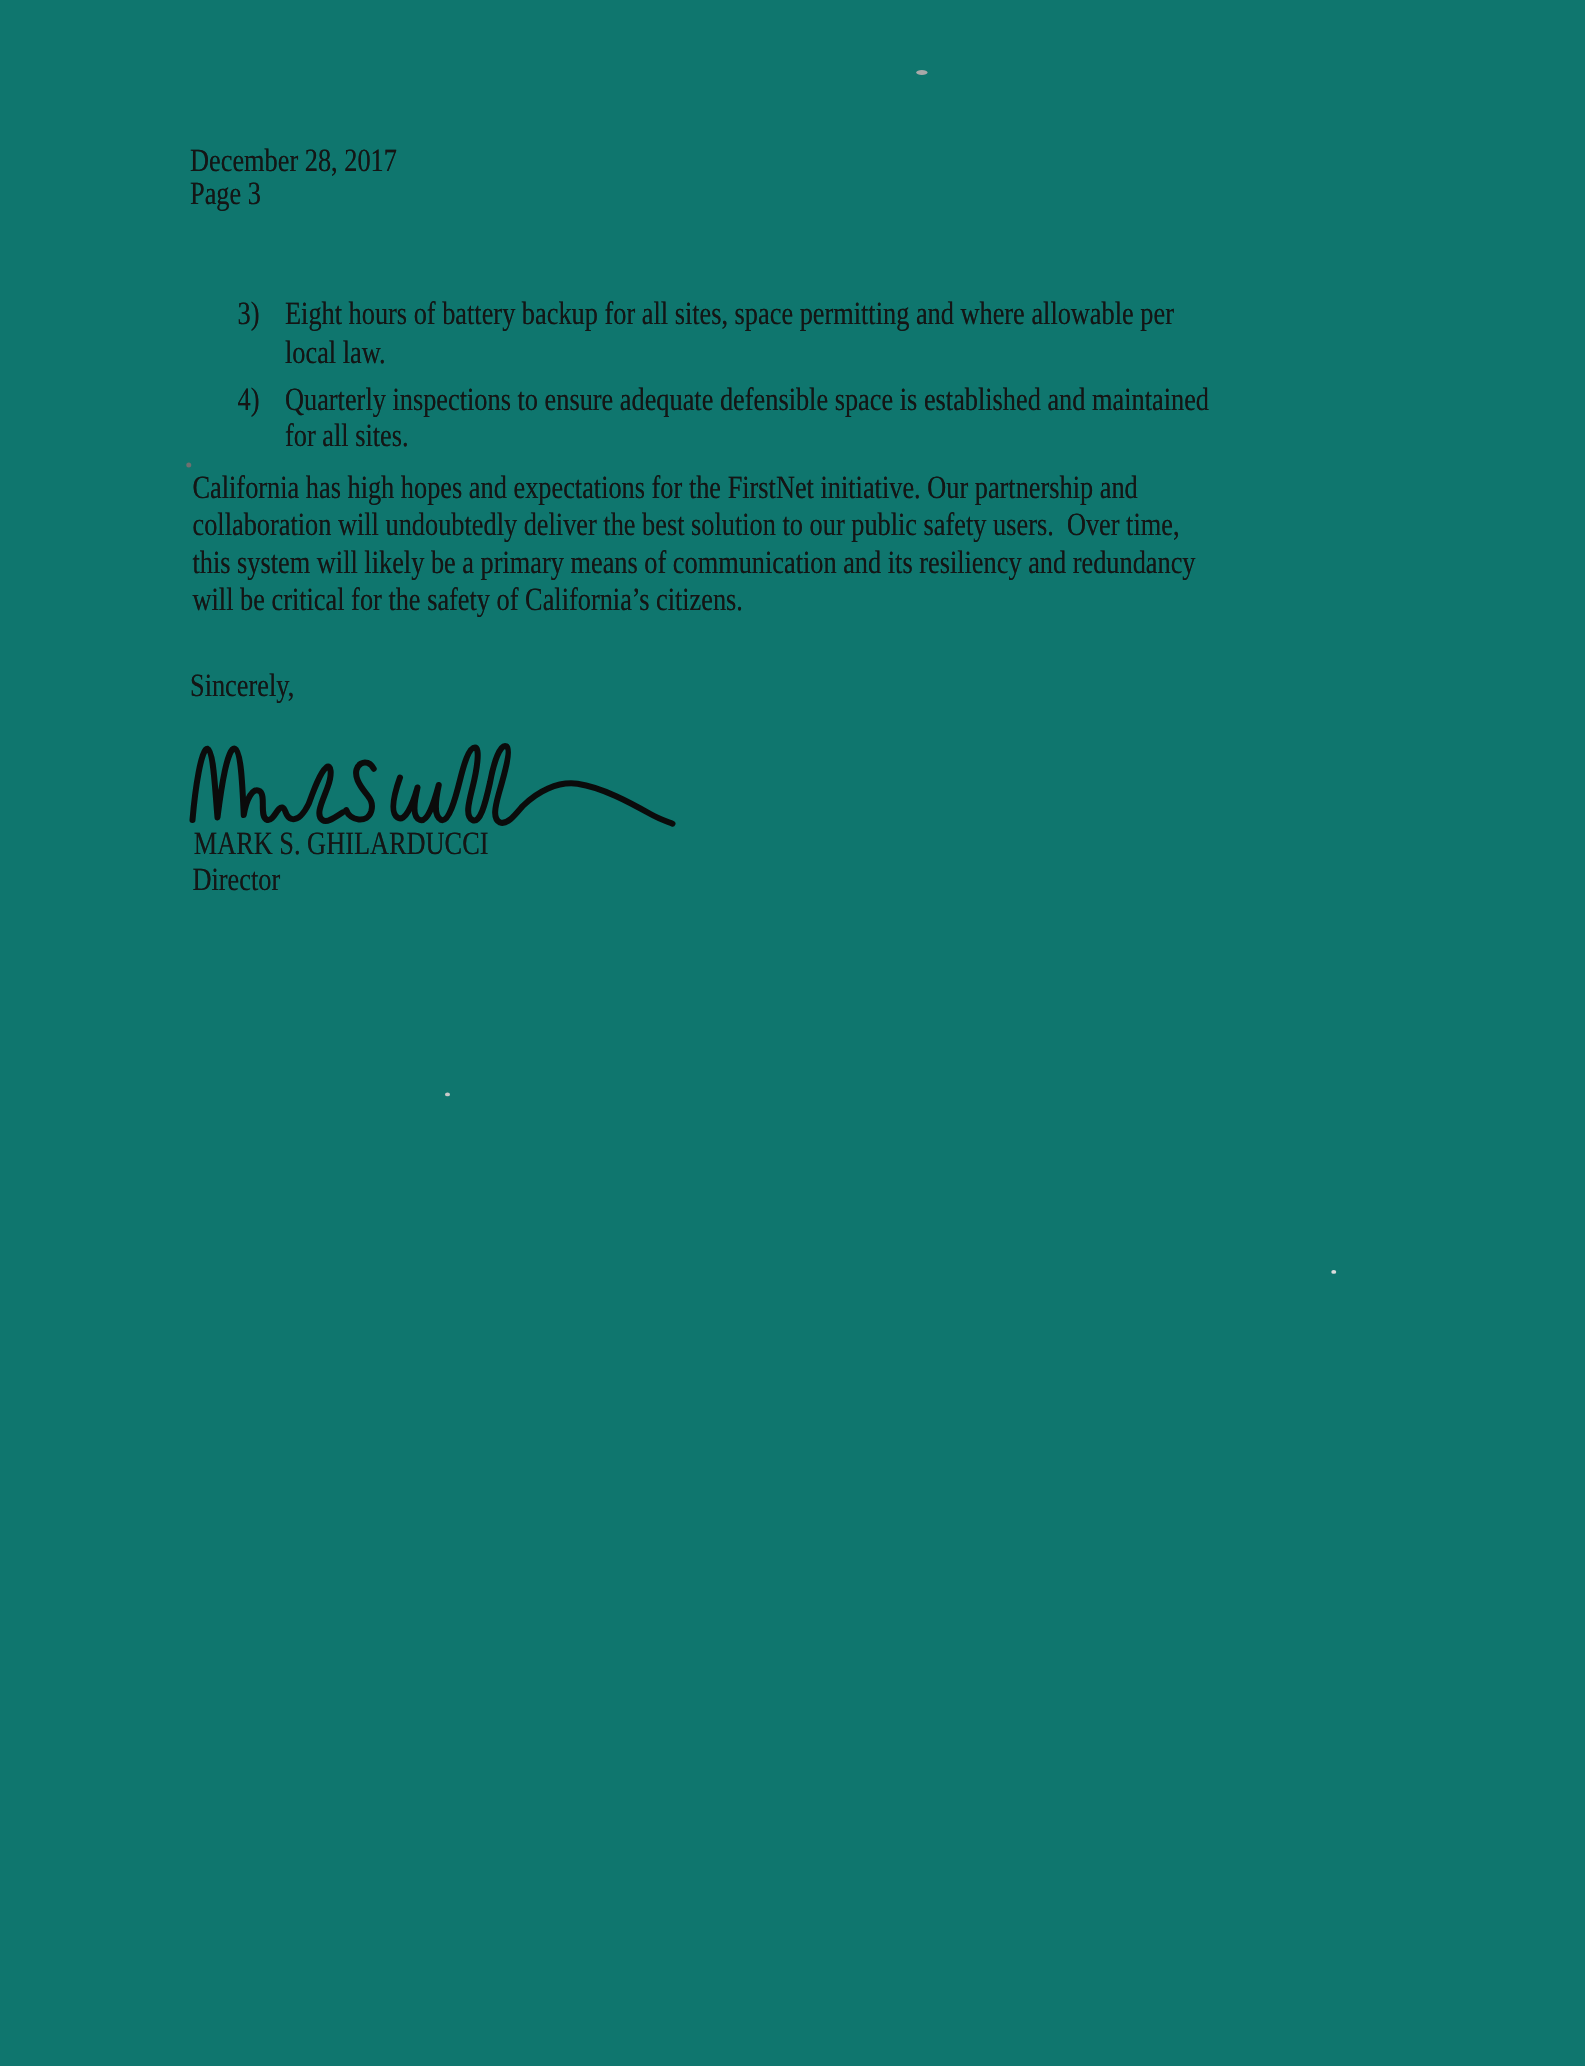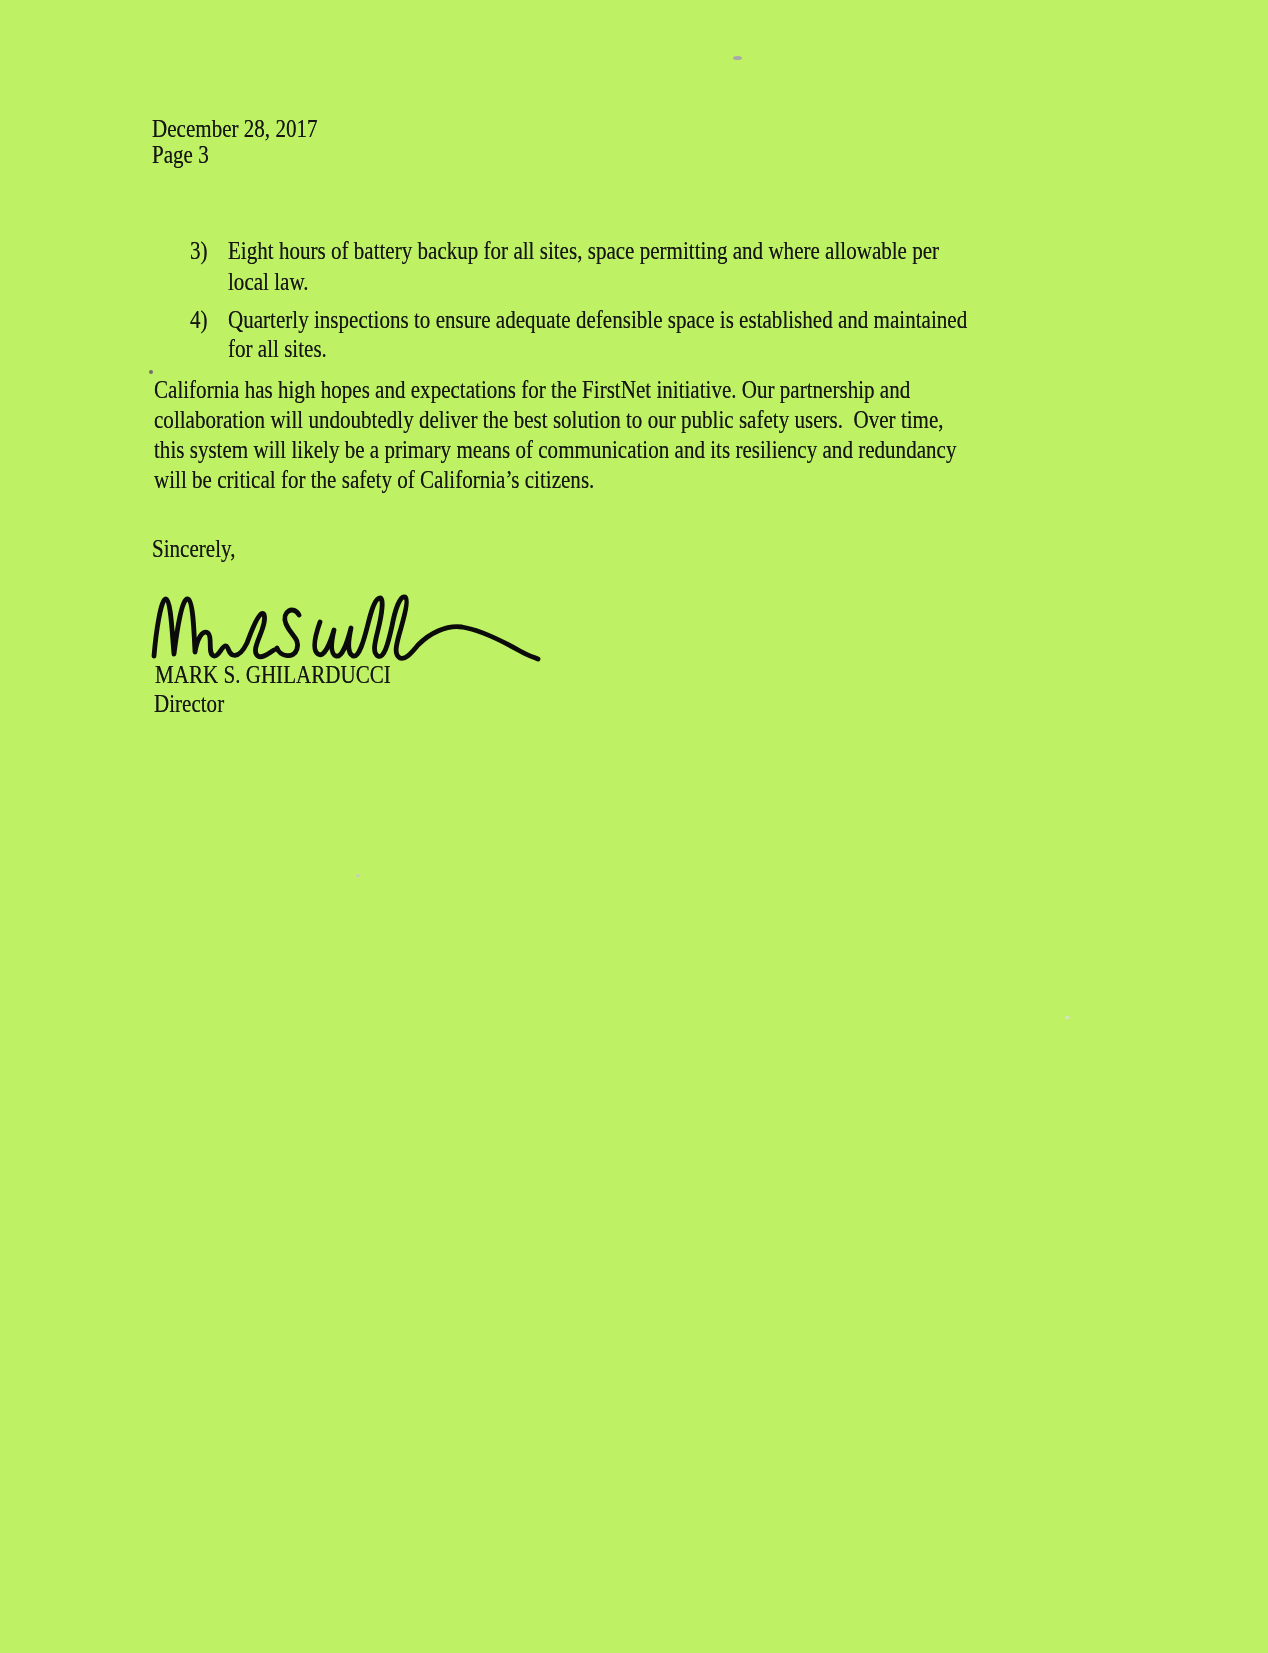--- a/index.html
+++ b/index.html
@@ -1,20 +1,20 @@
 <!DOCTYPE html>
 <html><head>
 <meta charset="utf-8">
 <style>
   html, body { margin: 0; padding: 0; background: #ffffff; }
   .page {
     position: relative;
     width: 1268px;
     height: 1653px;
-    background: #bef264;
+    background: #0f766e;
     overflow: hidden;
     font-family: "Liberation Serif", "DejaVu Serif", serif;
     color: #151515;
   }
   .t {
     position: absolute;
     font-size: 26px;
     line-height: 30px;
     white-space: pre;
     transform: scaleX(0.81);

